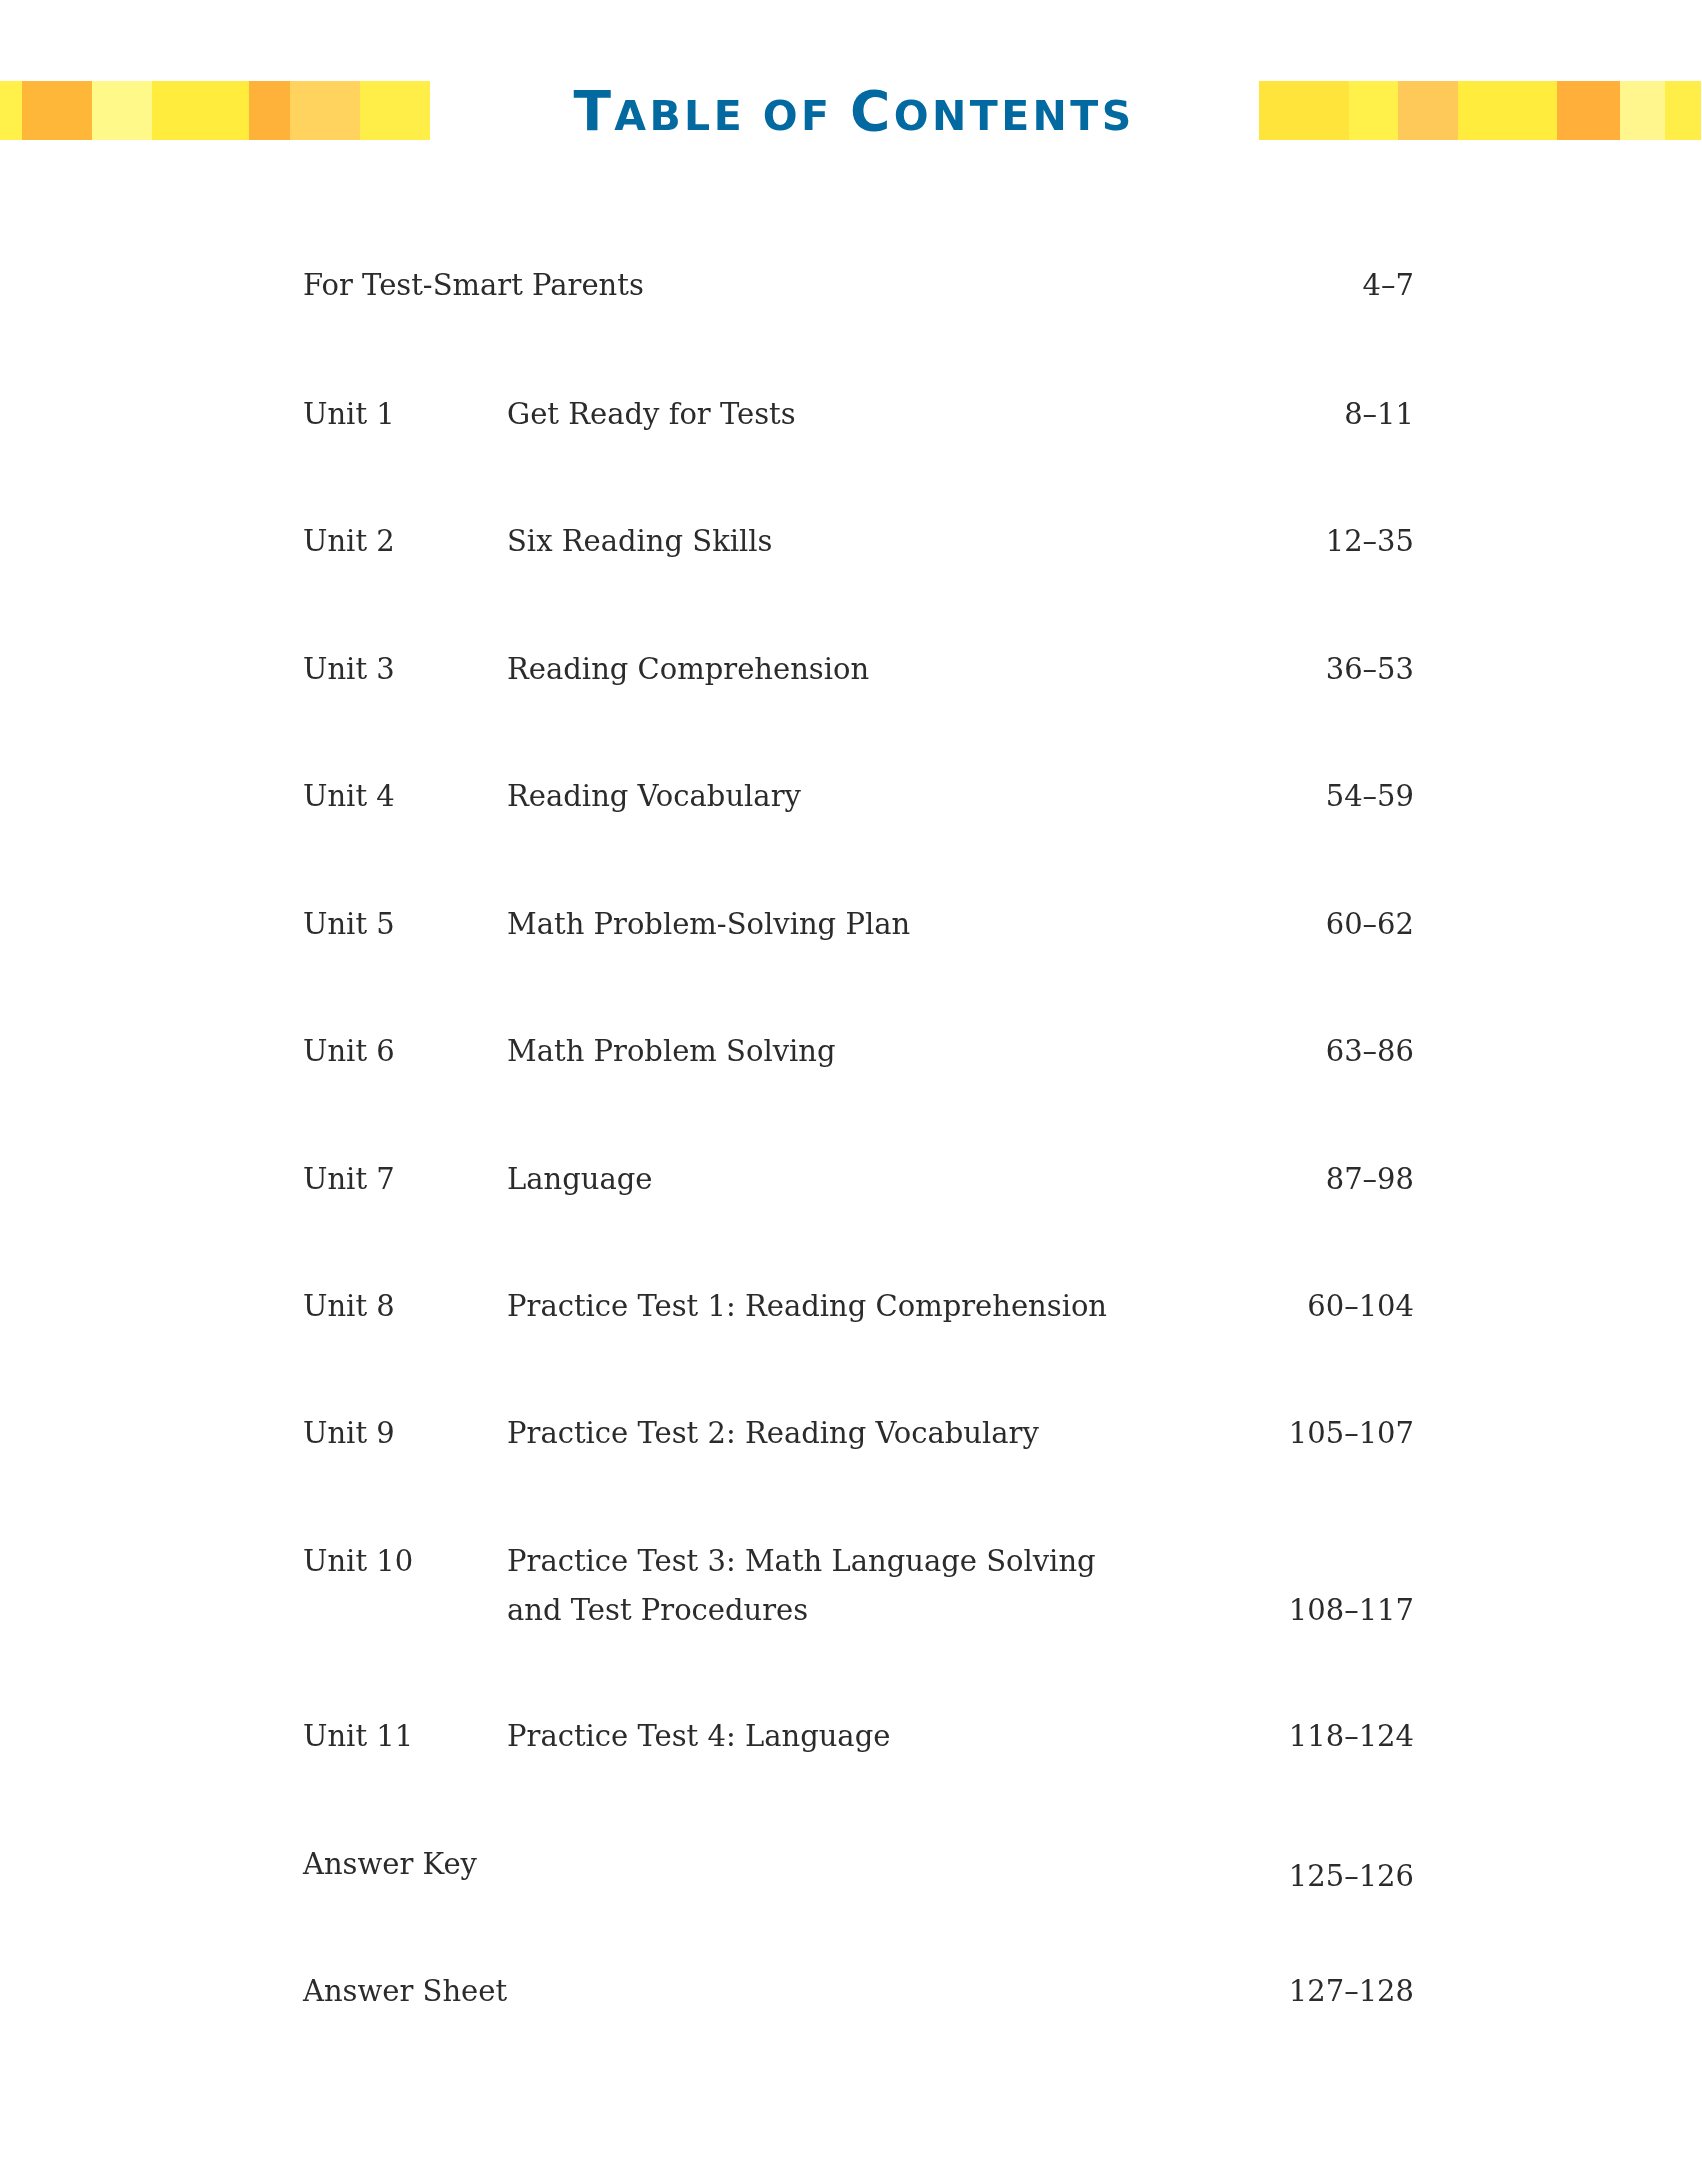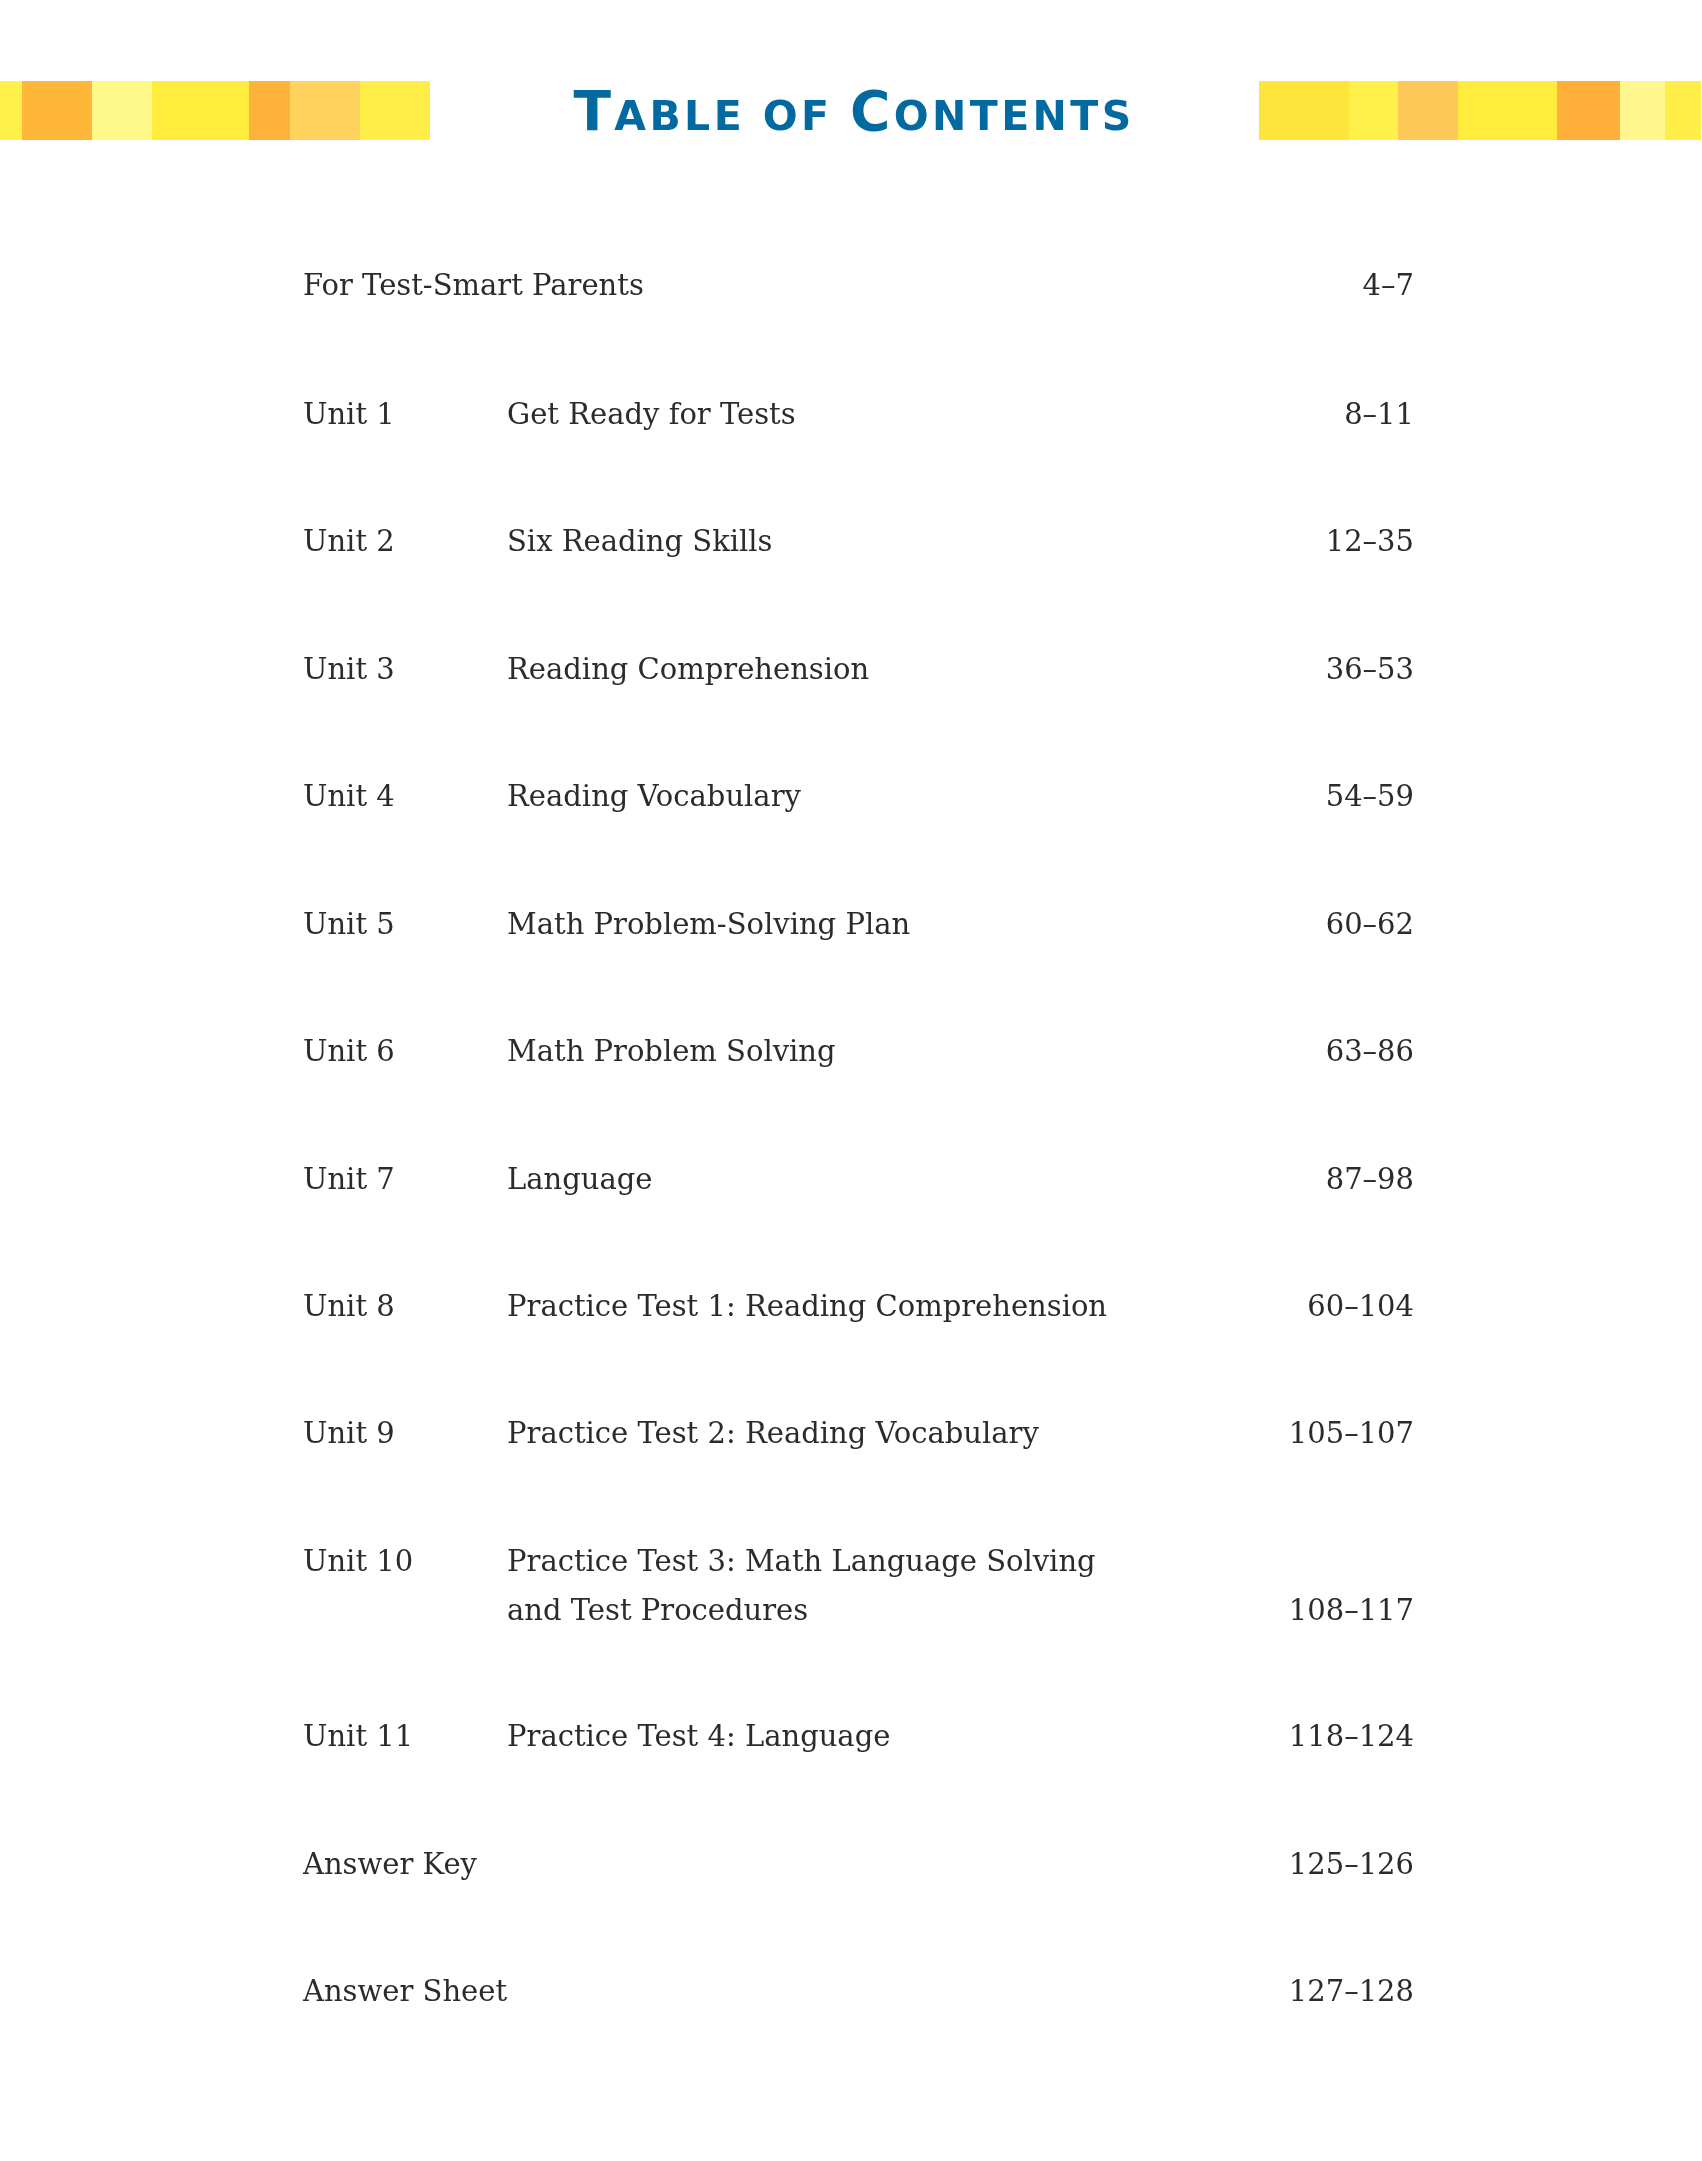--- a/index.html
+++ b/index.html
@@ -119,20 +119,20 @@
     <span class="topic" style="top:49px">and Test Procedures</span>
     <span class="pages" style="top:49px">108–117</span>
   </div>
   <div class="row" style="top:1459px">
     <span class="unit">Unit 11</span>
     <span class="topic">Practice Test 4: Language</span>
     <span class="pages" style="top:0">118–124</span>
   </div>
   <div class="row" style="top:1587px">
     <span class="unit">Answer Key</span>
-    <span class="pages" style="top:0">125–126</span>
+    <span class="pages" style="top:12px">125–126</span>
   </div>
   <div class="row" style="top:1714px">
     <span class="unit">Answer Sheet</span>
     <span class="pages" style="top:0">127–128</span>
   </div>
 </div>
 
 
 </body></html>

